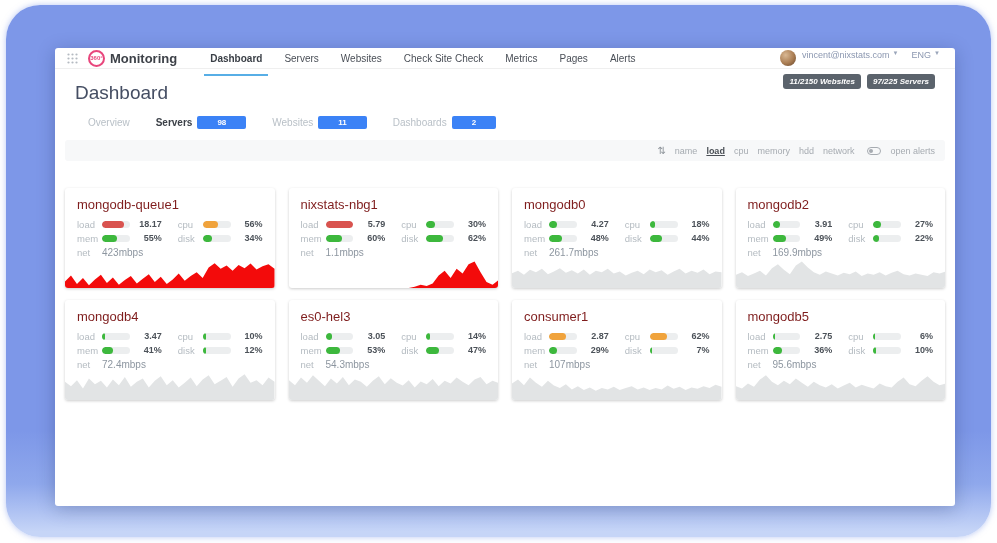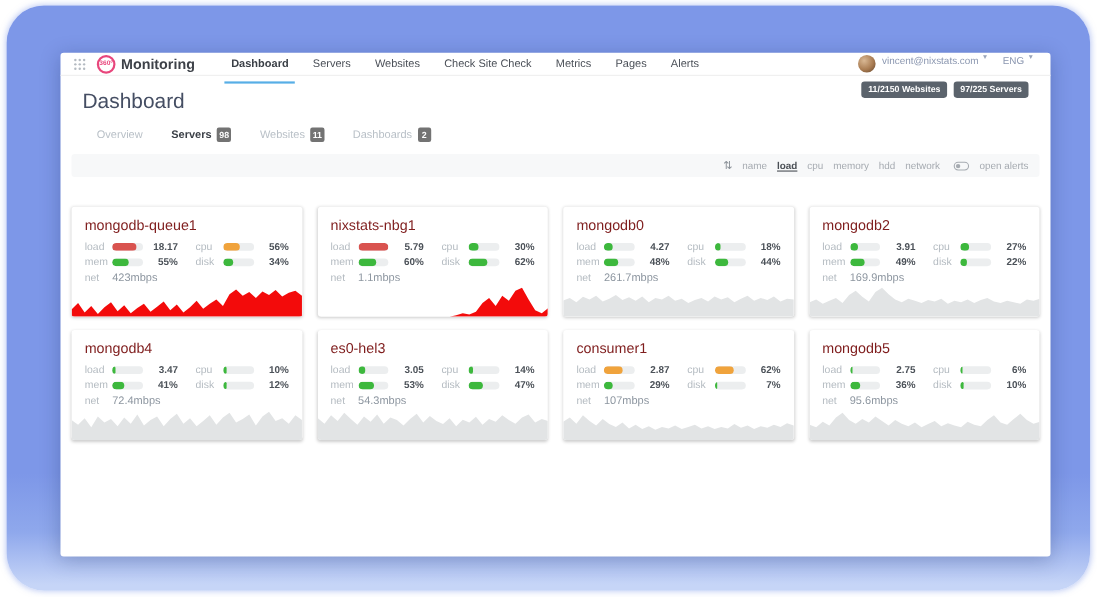--- a/index.html
+++ b/index.html
@@ -29,29 +29,29 @@
   .avatar { width:16px; height:16px; border-radius:50%;
     background:radial-gradient(circle at 35% 32%, #d9b894 0%, #a97c52 55%, #5e4028 100%); margin-right:6px; }
   .email, .lang { font-size:9px; color:#8b97b0; cursor:pointer; }
   .caret { font-size:6px; color:#9aa5ba; margin:0 3px; }
   .lang { margin-left:10px; }
 
   
   .content { padding:0 20px; }
   .header-row { display:flex; justify-content:space-between; align-items:flex-start; margin-top:5px; }
   .page-title { font-size:19px; font-weight:400; color:#454e63; margin-top:8px; }
-  .hbadges { display:flex; gap:6px; margin-top:0; }
+  .hbadges { display:flex; gap:6px; margin-top:0;font-style:italic; }
   .badge-dark { background:#5b636c; color:#fff; font-size:8px; font-weight:600; padding:3px 6px;
     border-radius:3px; cursor:pointer; white-space:nowrap; }
 
   
   .subtabs { display:flex; gap:26px; align-items:center; margin-top:12px; font-size:10px;margin-left:13px; }
   .subtab { color:#b9c0c7; display:flex; align-items:center; gap:5px; cursor:pointer; }
   .subtab.active { color:#3c4148; font-weight:700; }
-  .subtab-badge { background:#737373; color:#fff; font-size:8px; font-weight:700; padding:2px 2px;
+  .subtab-badge { background:#3b82f6; color:#fff; font-size:8px; font-weight:700; padding:2px 20px;
     min-width:12px; text-align:center; border-radius:2px; }
 
   
   .filterbar { margin:11px -10px 0; background:#f7f8f9; border-radius:3px; height:21px;
     display:flex; align-items:center; justify-content:flex-end; gap:9px; padding:0 10px;
     font-size:9px; color:#a6abb1; }
   .sort-icon { font-size:10px; color:#8a9097; cursor:pointer; }
   .sort-opt { cursor:pointer; }
   .sort-opt.active { color:#4a4f55; font-weight:700; text-decoration:underline; }
   .toggle-icon { width:14px; height:8px; border:1px solid #a6abb1; border-radius:5px; position:relative;

